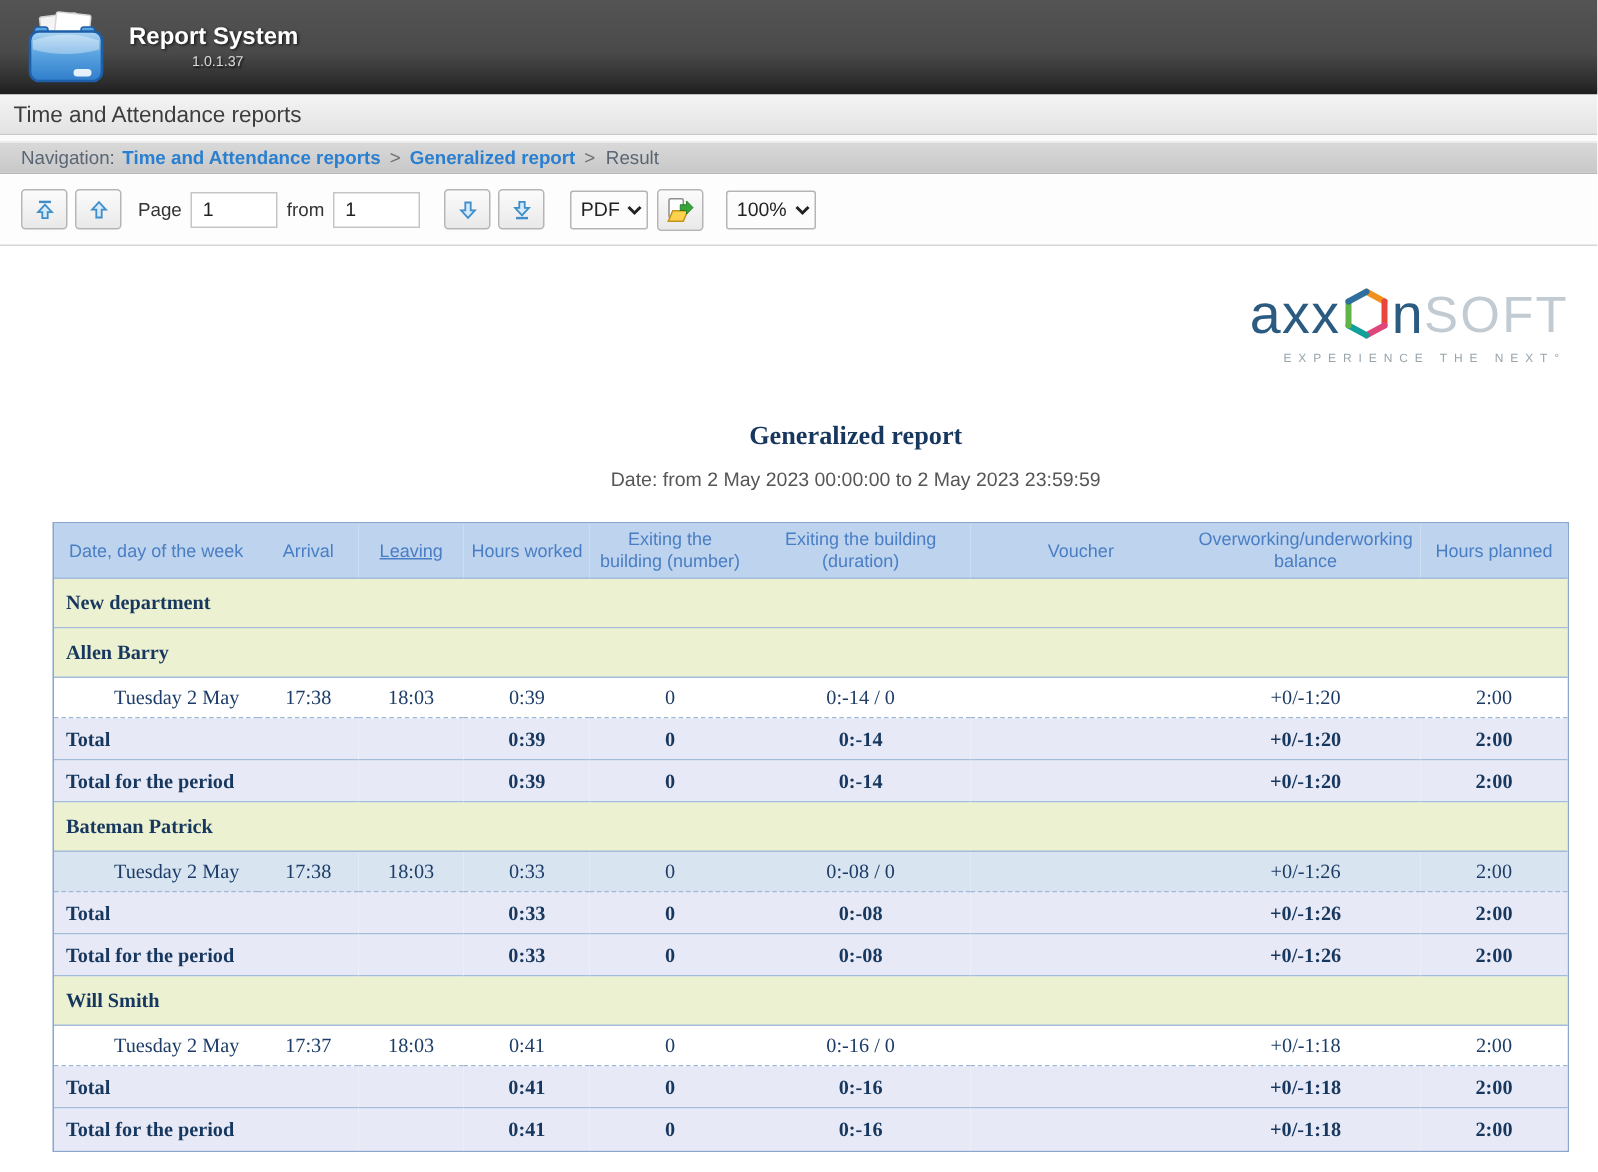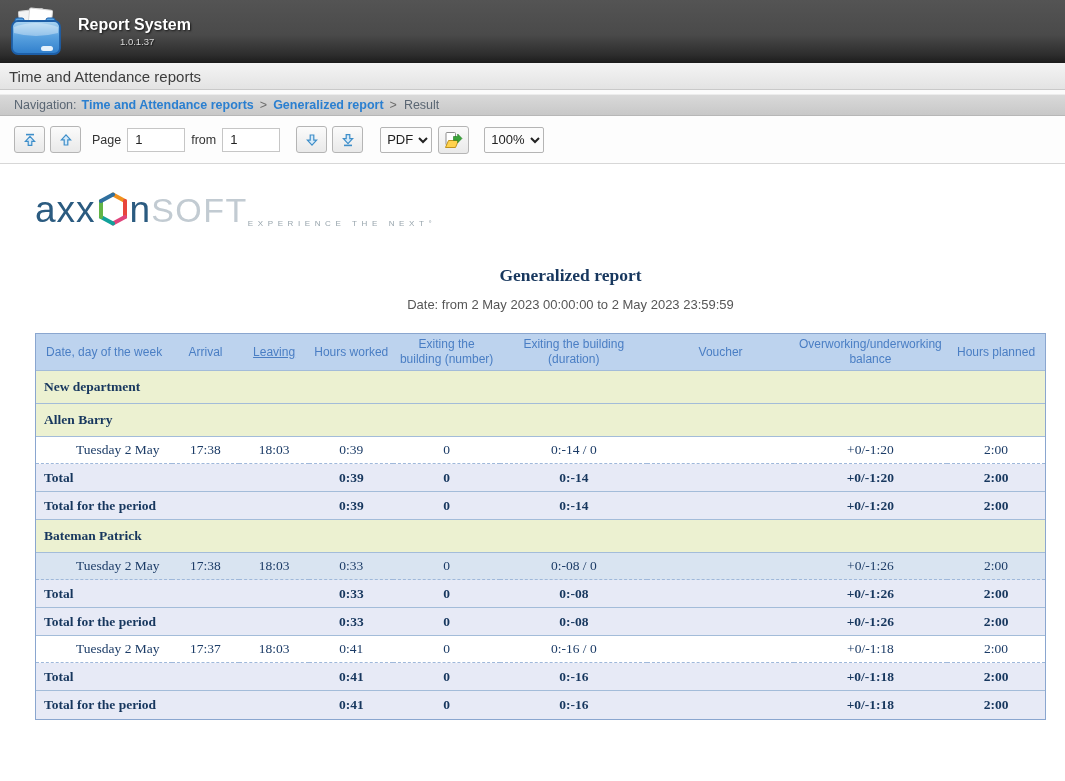--- a/index.html
+++ b/index.html
@@ -14,21 +14,21 @@
     --table_outer:#8aa6cf;
     --navy_text:#17375e;
   }
   *{box-sizing:border-box;margin:0;padding:0;}
   body{
     width:1065px;height:781px;overflow:hidden;background:#ffffff;
     font-family:"Liberation Sans",sans-serif;position:relative;
   }
   
   .app-header{
-    height:63px;display:flex;align-items:center;padding-left:8px;
+    height:63px;display:flex;align-items:center;padding-left:16px;
     background:linear-gradient(180deg,#545454 0%,#4a4a4a 55%,#2c2c2c 88%,#1c1c1c 100%);
   }
   .app-logo{width:56px;height:54px;flex:0 0 auto;}
   .app-titles{display:flex;flex-direction:column;margin-left:14px;}
   .app-title{font-size:16px;font-weight:bold;color:#ffffff;text-shadow:1px 1px 2px rgba(0,0,0,.7);}
   .app-version{font-size:9.5px;color:#d9d9d9;margin-left:42px;margin-top:2px;text-shadow:1px 1px 1px rgba(0,0,0,.6);}
   
   .section-bar{
     height:27px;display:flex;align-items:center;padding-left:9px;
     background:linear-gradient(#f4f4f4,#e3e3e3);border-bottom:1px solid #c9c9c9;
@@ -60,21 +60,21 @@
     width:58px;height:24px;border:1px solid #c6c6c6;padding:0 7px;font-size:13px;color:#222;
     font-family:"Liberation Sans",sans-serif;
   }
   .tb-select{
     height:26px;font-size:13px;border:1px solid #b5b5b5;background:#fcfcfc;color:#222;
     font-family:"Liberation Sans",sans-serif;padding:0 2px;border-radius:2px;
   }
   .ml16{margin-left:16px;} .ml12{margin-left:12px;} .ml10{margin-left:10px;} .ml6{margin-left:6px;}
   
   .content{width:1011px;margin-left:35px;}
-  .brand{display:flex;flex-direction:row;align-items:flex-end;margin-top:27px;}
+  .brand{display:flex;flex-direction:column;align-items:flex-end;margin-top:27px;}
   .brand-row{display:flex;align-items:center;line-height:1;}
   .brand-axx,.brand-n{font-size:37px;color:#2b5b80;letter-spacing:1px;}
   .brand-soft{font-size:34px;color:#c2cbd2;letter-spacing:1.5px;}
   .brand-hex{margin:0 2px 2px 2px;}
   .brand-tagline{font-size:8px;letter-spacing:4.6px;color:#98a5ad;margin-top:6px;padding-right:2px;}
   .report-head{text-align:center;transform:translateX(30px);}
   .report-title{
     margin-top:37px;font-family:"Liberation Serif",serif;font-weight:bold;
     font-size:17.5px;color:var(--navy_text);
   }
@@ -298,20 +298,23 @@
           <td>Total for the period</td>
           <td></td>
           <td></td>
           <td>0:33</td>
           <td>0</td>
           <td>0:-08</td>
           <td></td>
           <td>+0/-1:26</td>
           <td>2:00</td>
         </tr>
+        <tr class="group">
+          <td colspan="9">Will Smith</td>
+        </tr>
         <tr class="data">
           <td>Tuesday 2 May</td>
           <td>17:37</td>
           <td>18:03</td>
           <td>0:41</td>
           <td>0</td>
           <td>0:-16 / 0</td>
           <td></td>
           <td>+0/-1:18</td>
           <td>2:00</td>

